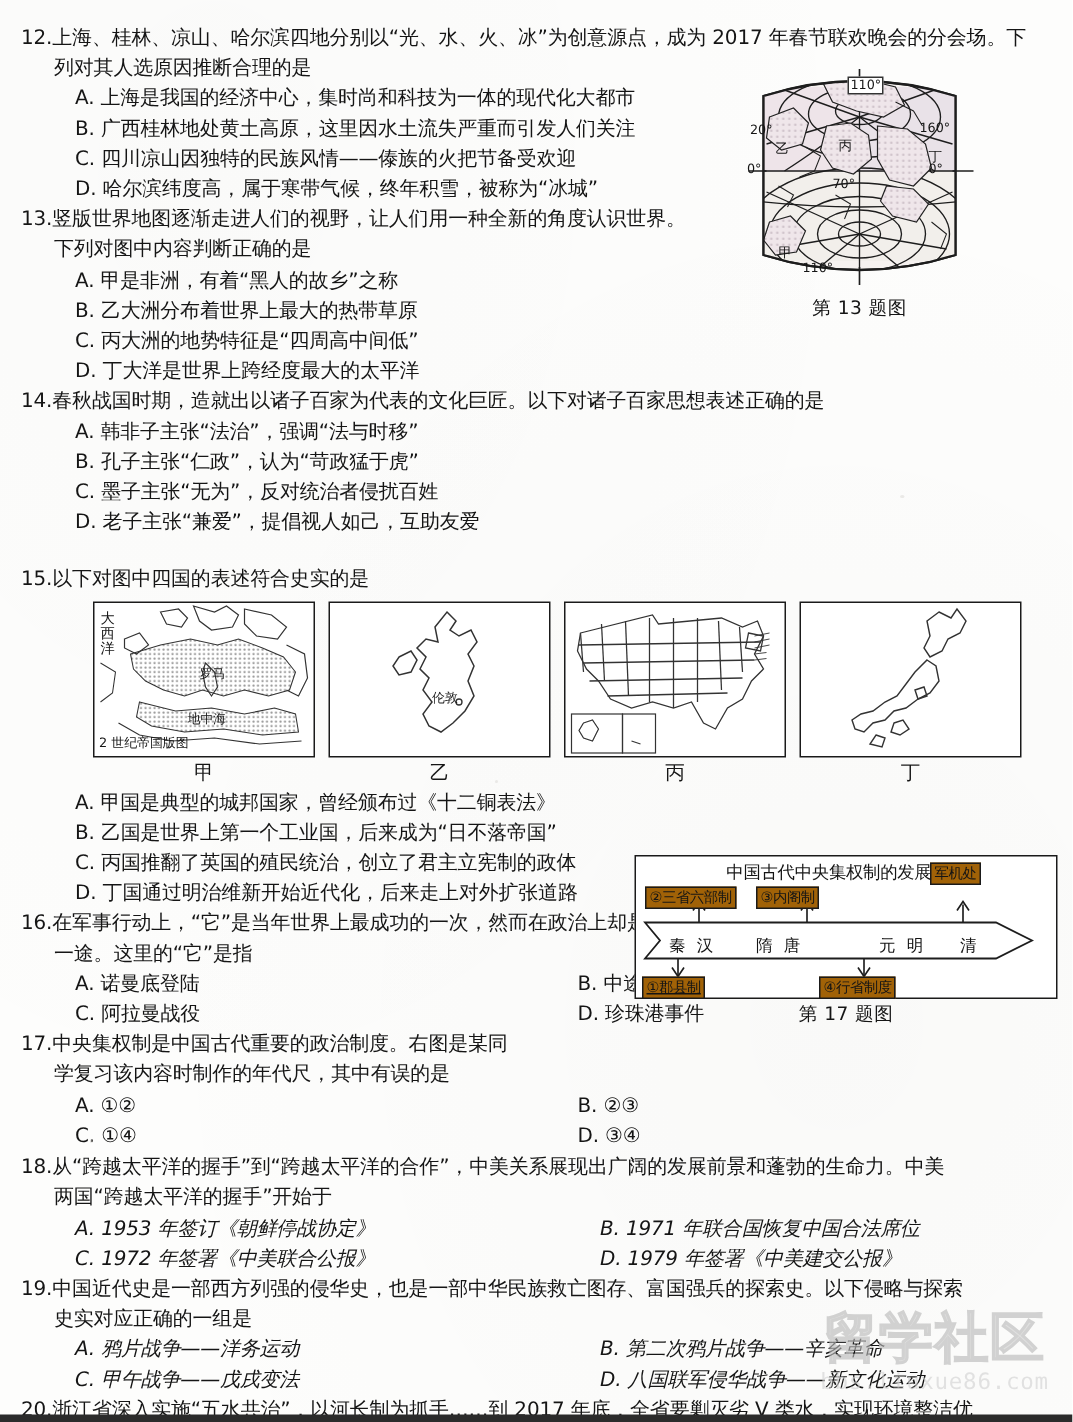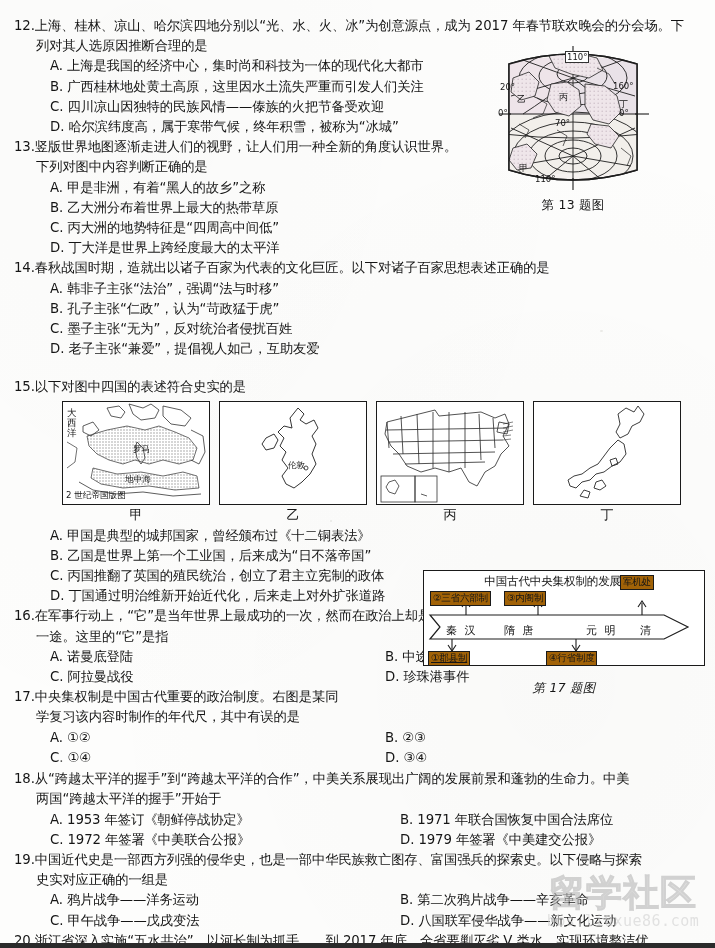--- a/index.html
+++ b/index.html
@@ -34,21 +34,21 @@
   .q-line { display: block; white-space: nowrap; }
   .q-num { display: inline-block; }
   .indent { padding-left: 22px; }
   .indent2 { padding-left: 36px; }
 
   .opt-grid {
     display: grid;
     grid-template-columns: 335px 1fr;
     padding-left: 36px;
   }
-  .opt-grid.wide { grid-template-columns: 350px 1fr; }
+  .opt-grid.wide { grid-template-columns: 350px 1fr; font-style: italic; }
   .opt { white-space: nowrap; }
 
   
   .fig-globe {
     position: absolute;
     left: 493px; top: 38px;
     width: 160px;
   }
   .globe-cap, .fig-cap {
     text-align: center;
@@ -492,21 +492,21 @@
       <div class="tag" style="left:196px; top:4px;">军机处</div>
 
       <div class="era" style="left:22px; top:52px;">秦 汉</div>
       <div class="era" style="left:80px; top:52px;">隋 唐</div>
       <div class="era" style="left:146px; top:52px;margin-left:16px;">元  明</div>
       <div class="era" style="left:216px; top:52px;">清</div>
 
       <div class="tag" style="left:4px; top:80px;text-decoration:underline;">①郡县制</div>
       <div class="tag" style="left:122px; top:80px;">④行省制度</div>
     </div>
-    <div class="fig-cap" style="margin-top:14px;font-style:italic;">第 17 题图</div>
+    <div class="fig-cap" style="margin-top:2px;">第 17 题图</div>
   </div>
 
   <div class="watermark">
     <div class="wm-main">留学社区</div>
     <div class="wm-sub">bbs.liuxue86.com</div>
   </div>
 
   <div class="speck" style="left:120px; top:205px; width:3px; height:3px;"></div>
   <div class="speck" style="left:330px; top:520px; width:2px; height:2px;"></div>
   <div class="speck" style="left:600px; top:330px; width:3px; height:2px;"></div>

